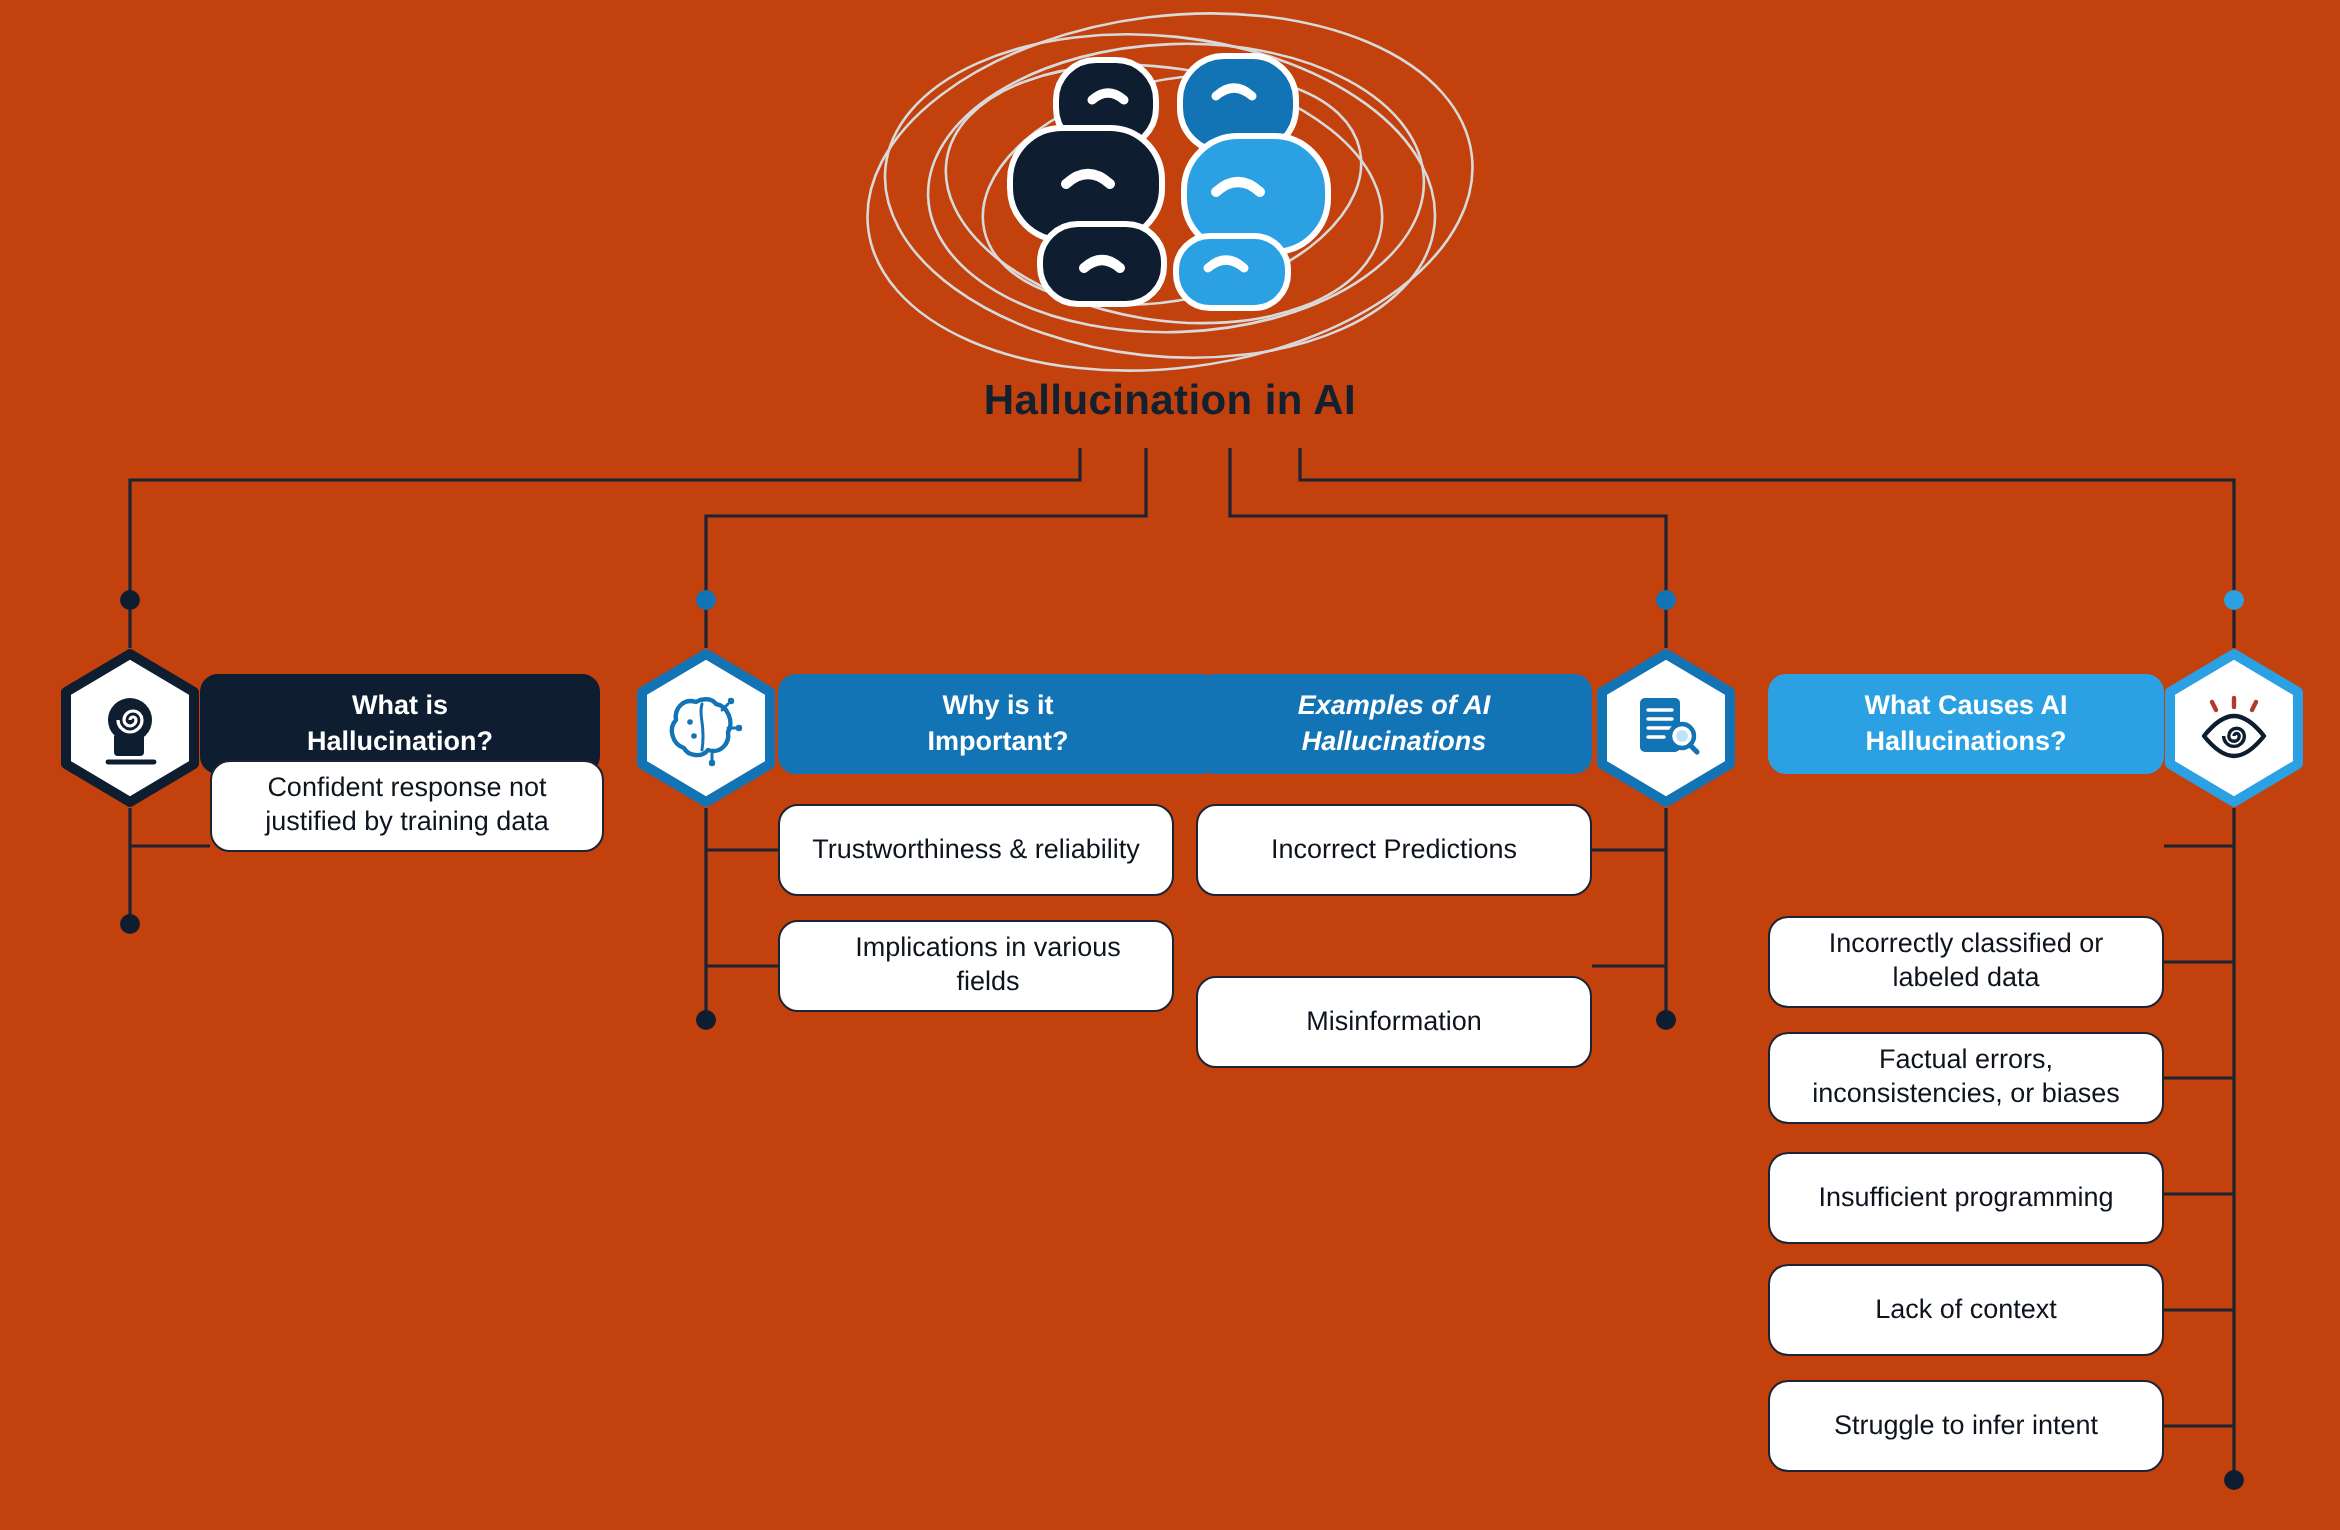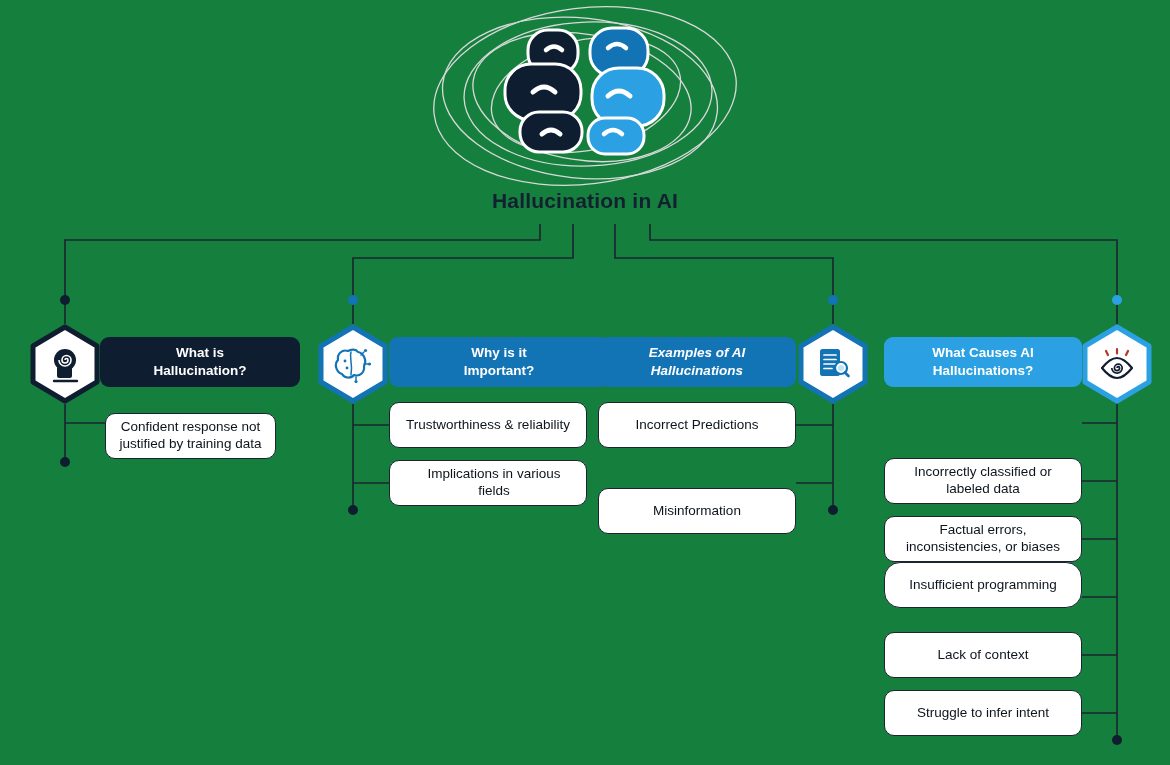--- a/index.html
+++ b/index.html
@@ -1,19 +1,19 @@
 <!DOCTYPE html>
 <html><head>
 <meta charset="utf-8">
 <style>
   * { margin: 0; padding: 0; box-sizing: border-box; }
   html,body { background: #ffffff; font-family: "Liberation Sans", sans-serif; }
   .canvas {
     position: relative; width: 1170px; height: 765px;
-    background: #15803d; overflow: hidden;
+    background: #c2410c; overflow: hidden;
   }
   .connectors { position: absolute; left: 0; top: 0; }
   .brain-wrap { position: absolute; left: 408px; top: 0; }
   .diagram-title {
     position: absolute; left: 420px; top: 189px; width: 330px;
     text-align: center; font-size: 21px; font-weight: bold; color: #13202f;
     letter-spacing: 0.2px;
   }
   .hex { position: absolute; width: 72px; height: 80px; z-index: 3; }
   .branch-header {
@@ -106,21 +106,21 @@
         <circle cx="0" cy="-4" r="11" fill="#0f1d30"></circle>
         <path d="M -8 4 h 15 v 8 a2 2 0 0 1 -2 2 h -11 a2 2 0 0 1 -2 -2 z" fill="#0f1d30"></path>
         <path d="M 0 -4 a1.5 1.5 0 0 1 3 0 a3 3 0 0 1 -6 0 a4.5 4.5 0 0 1 9 0 a6 6 0 0 1 -12 0" fill="none" stroke="#ffffff" stroke-width="1.6"></path>
         <path d="M -11 17 H 12" stroke="#0f1d30" stroke-width="2.4" stroke-linecap="round"></path>
       </g>
     </svg>
   </div>
   <div class="branch-header bg-dark" style="left:100px; top:337px; width:200px;">
     <span style="max-width:130px;text-align:center;">What is Hallucination?</span>
   </div>
-  <div class="item-box" style="left:105px; top:413px; width:171px;align-items:center;">
+  <div class="item-box" style="left:105px; top:380px; width:197px;align-items:center;">
     <span>Confident response not justified by training data</span>
   </div>
 
   <div class="hex" style="left:317px; top:324px;">
     <svg width="72" height="80" viewBox="0 0 72 80">
       <polygon points="36,3 68,22 68,58 36,77 4,58 4,22" fill="#ffffff" stroke="#1273b5" stroke-width="5" stroke-linejoin="round"></polygon>
       <g transform="translate(34,40)" stroke="#1273b5" fill="none" stroke-width="2.2" stroke-linecap="round" stroke-linejoin="round">
         <path d="M -3 -13 C -9 -15 -14 -10 -13 -4 C -17 0 -15 8 -9 10 C -7 14 0 15 3 11 C 9 13 14 8 13 2 C 16 -3 13 -11 7 -12 C 5 -15 0 -15 -3 -13 Z"></path>
         <path d="M 0 -12 C -2 -6 2 -2 0 11" stroke-width="1.5"></path>
         <circle cx="-6" cy="-3" r="1.4" fill="#1273b5" stroke="none"></circle>
@@ -180,21 +180,21 @@
         <path d="M 9 -13 L 11 -17" stroke="#b03a2e" stroke-width="2.2" stroke-linecap="round"></path>
       </g>
     </svg>
   </div>
   <div class="item-box" style="left:884px; top:458px; width:198px;">
     <span>Incorrectly classified or labeled data</span>
   </div>
   <div class="item-box" style="left:884px; top:516px; width:198px;">
     <span>Factual errors, inconsistencies, or biases</span>
   </div>
-  <div class="item-box" style="left:884px; top:562px; width:198px;border-radius:16px;">
+  <div class="item-box" style="left:884px; top:576px; width:198px;">
     <span>Insufficient programming</span>
   </div>
   <div class="item-box" style="left:884px; top:632px; width:198px;">
     <span>Lack of context</span>
   </div>
   <div class="item-box" style="left:884px; top:690px; width:198px;">
     <span>Struggle to infer intent</span>
   </div>
 
 </div>

